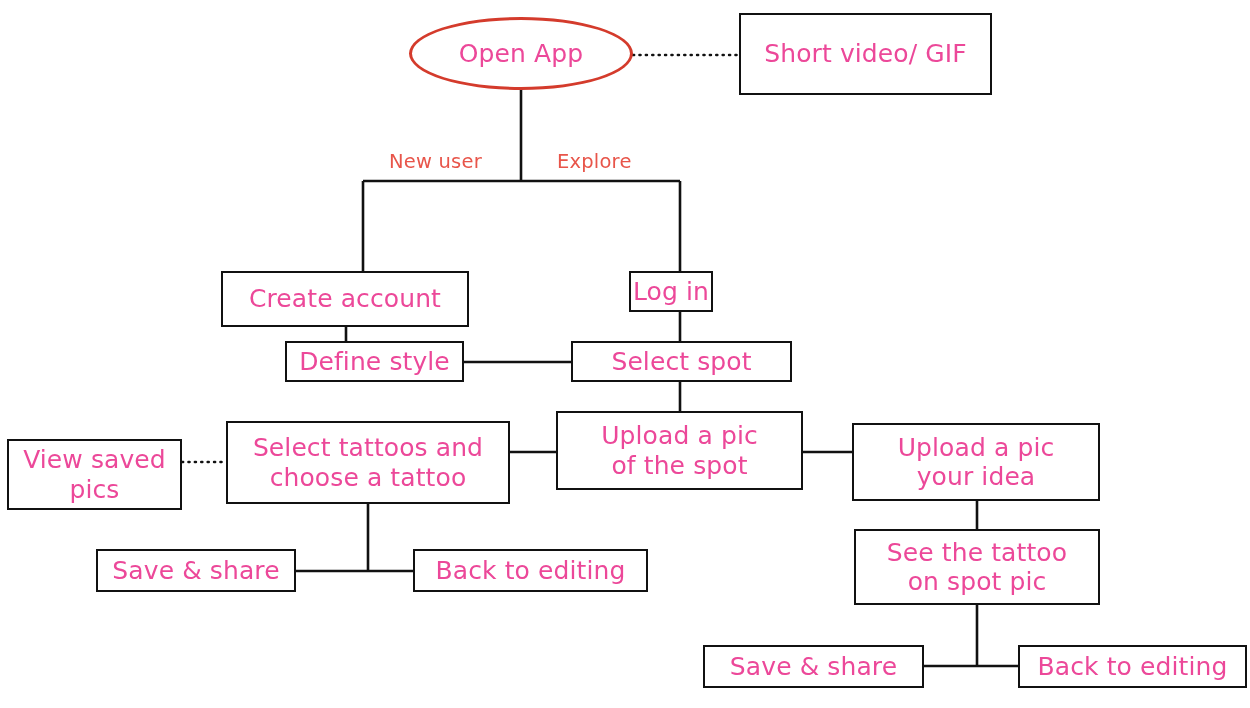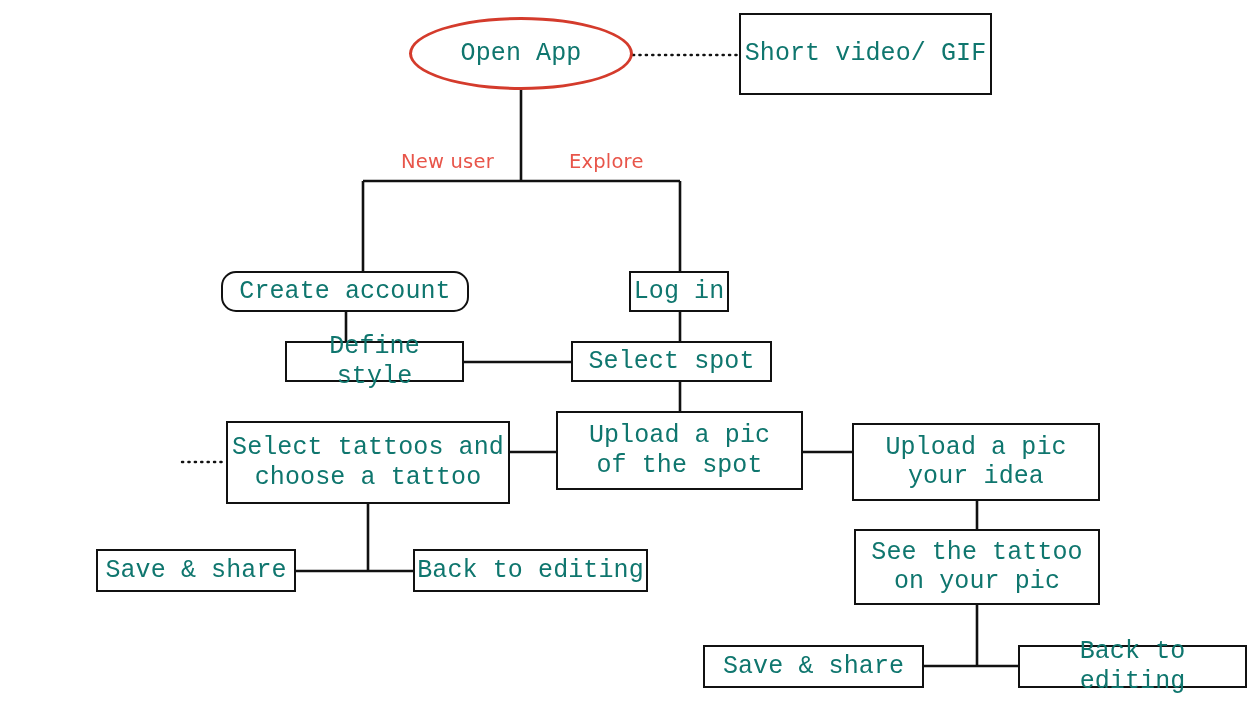--- a/index.html
+++ b/index.html
@@ -26,46 +26,44 @@
     height: 708px;
     pointer-events: none;
   }
   .node {
     position: absolute;
     box-sizing: border-box;
     display: flex;
     align-items: center;
     justify-content: center;
     text-align: center;
-    color: #0f766e;
+    color: #ec4899;
     background: #ffffff;
     line-height: 1.18;
     white-space: pre-line;
     letter-spacing: 0.1px;
-    font-family: Liberation Mono, monospace;
   }
   .node.box {
     border: 2.5px solid #111111;
     font-size: 25px;
     text-align: center;
   }
   .node.ellipse {
     border: 3px solid #d43b2c;
     border-radius: 50%;
     font-size: 25px;
     background: #ffffff;
   }
   .edge-label {
     position: absolute;
     color: #e8554a;
     font-size: 19.5px;
     white-space: nowrap;
     background: transparent;
     letter-spacing: 0.2px;
-    margin-left: 12px;
   }
 </style>
 </head>
 <body>
 
 <div id="canvas">
   <svg id="edges" viewBox="0 0 1250 708" xmlns="http://www.w3.org/2000/svg">
       <polyline points="633,55 739,55" fill="none" stroke="#111111" stroke-width="2.4" stroke-dasharray="1.2 5.2" stroke-linecap="round"></polyline>
       <polyline points="521,89 521,181" fill="none" stroke="#111111" stroke-width="2.6"></polyline>
       <polyline points="363,181 680,181" fill="none" stroke="#111111" stroke-width="2.6"></polyline>
@@ -79,31 +77,33 @@
       <polyline points="510,452 556,452" fill="none" stroke="#111111" stroke-width="2.6"></polyline>
       <polyline points="803,452 852,452" fill="none" stroke="#111111" stroke-width="2.6"></polyline>
       <polyline points="977,501 977,529" fill="none" stroke="#111111" stroke-width="2.6"></polyline>
       <polyline points="368,504 368,571" fill="none" stroke="#111111" stroke-width="2.6"></polyline>
       <polyline points="296,571 413,571" fill="none" stroke="#111111" stroke-width="2.6"></polyline>
       <polyline points="977,605 977,666" fill="none" stroke="#111111" stroke-width="2.6"></polyline>
       <polyline points="924,666 1018,666" fill="none" stroke="#111111" stroke-width="2.6"></polyline>
     </svg>
 <div class="node ellipse" style="left: 409px; top: 17px; width: 224px; height: 73px;">Open App</div>
     <div class="node box" style="left: 739px; top: 13px; width: 253px; height: 82px;">Short video/ GIF</div>
-    <div class="node box" style="left: 221px; top: 271px; width: 248px; height: 41px; border-radius: 15px;">Create account</div>
-    <div class="node box" style="left: 629px; top: 271px; width: 100px; height: 41px;">Log in</div>
+    <div class="node box" style="left: 221px; top: 271px; width: 248px; height: 56px;">Create account</div>
+    <div class="node box" style="left: 629px; top: 271px; width: 84px; height: 41px;">Log in</div>
     <div class="node box" style="left: 257px; top: 341px; width: 179px; height: 41px; margin-left: 28px;">Define style</div>
-    <div class="node box" style="left: 571px; top: 341px; width: 201px; height: 41px;">Select spot</div>
+    <div class="node box" style="left: 571px; top: 341px; width: 221px; height: 41px;">Select spot</div>
+    <div class="node box" style="left: 7px; top: 439px; width: 175px; height: 71px;">View saved
+pics</div>
     <div class="node box" style="left: 226px; top: 421px; width: 284px; height: 83px;">Select tattoos and
 choose a tattoo</div>
     <div class="node box" style="left: 556px; top: 411px; width: 247px; height: 79px;">Upload a pic
 of the spot</div>
     <div class="node box" style="left: 852px; top: 423px; width: 248px; height: 78px;">Upload a pic
 your idea</div>
     <div class="node box" style="left: 854px; top: 529px; width: 246px; height: 76px;">See the tattoo
-on your pic</div>
+on spot pic</div>
     <div class="node box" style="left: 96px; top: 549px; width: 200px; height: 43px;">Save &amp; share</div>
     <div class="node box" style="left: 413px; top: 549px; width: 235px; height: 43px;">Back to editing</div>
     <div class="node box" style="left: 703px; top: 645px; width: 221px; height: 43px;">Save &amp; share</div>
     <div class="node box" style="left: 1018px; top: 645px; width: 229px; height: 43px;">Back to editing</div>
     <div class="edge-label" style="left: 389px; top: 150px;">New user</div>
     <div class="edge-label" style="left: 557px; top: 150px;">Explore</div>
   </div>
 
 </body></html>

